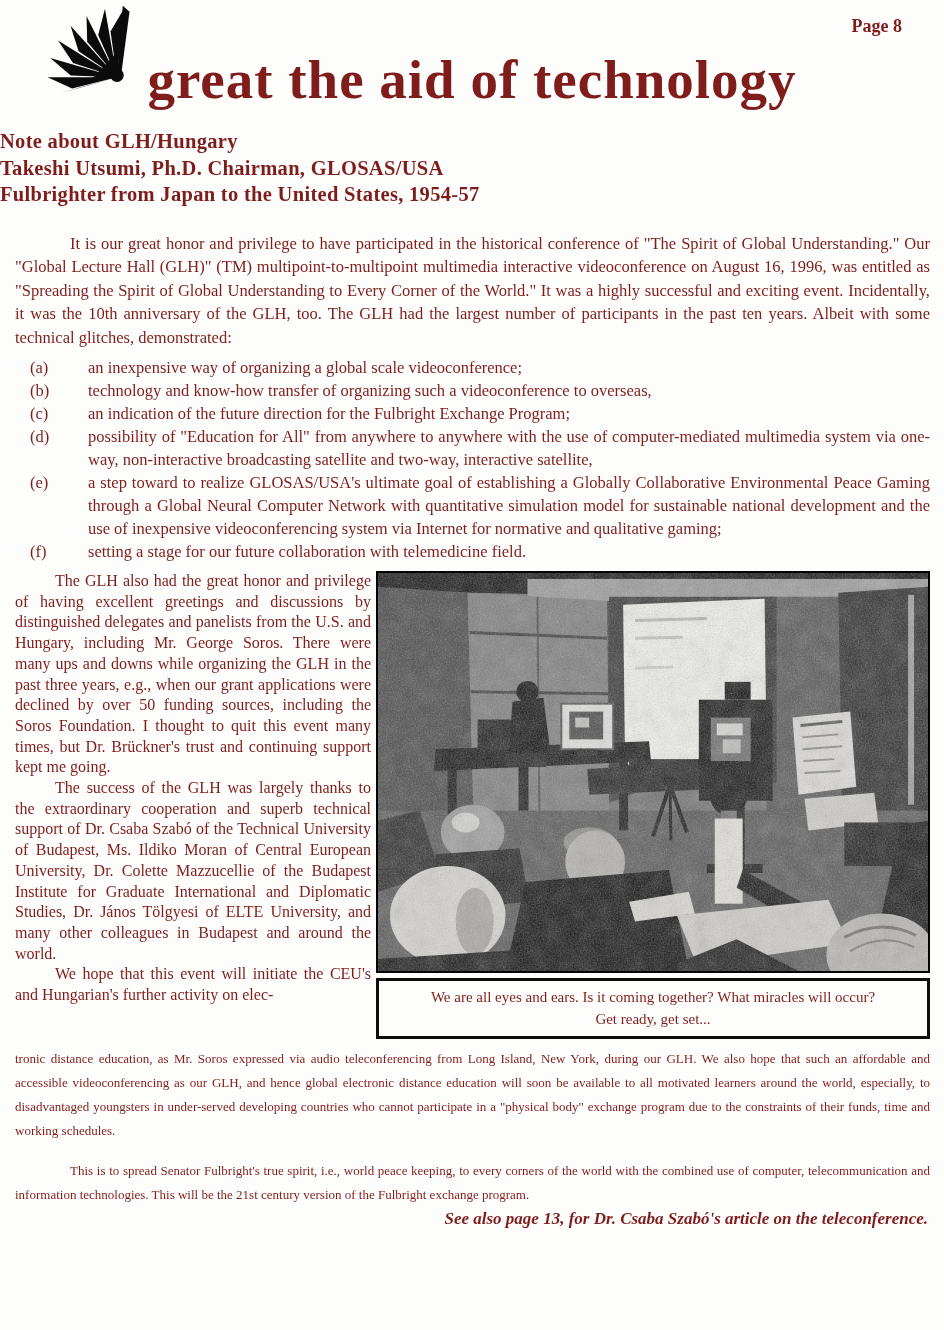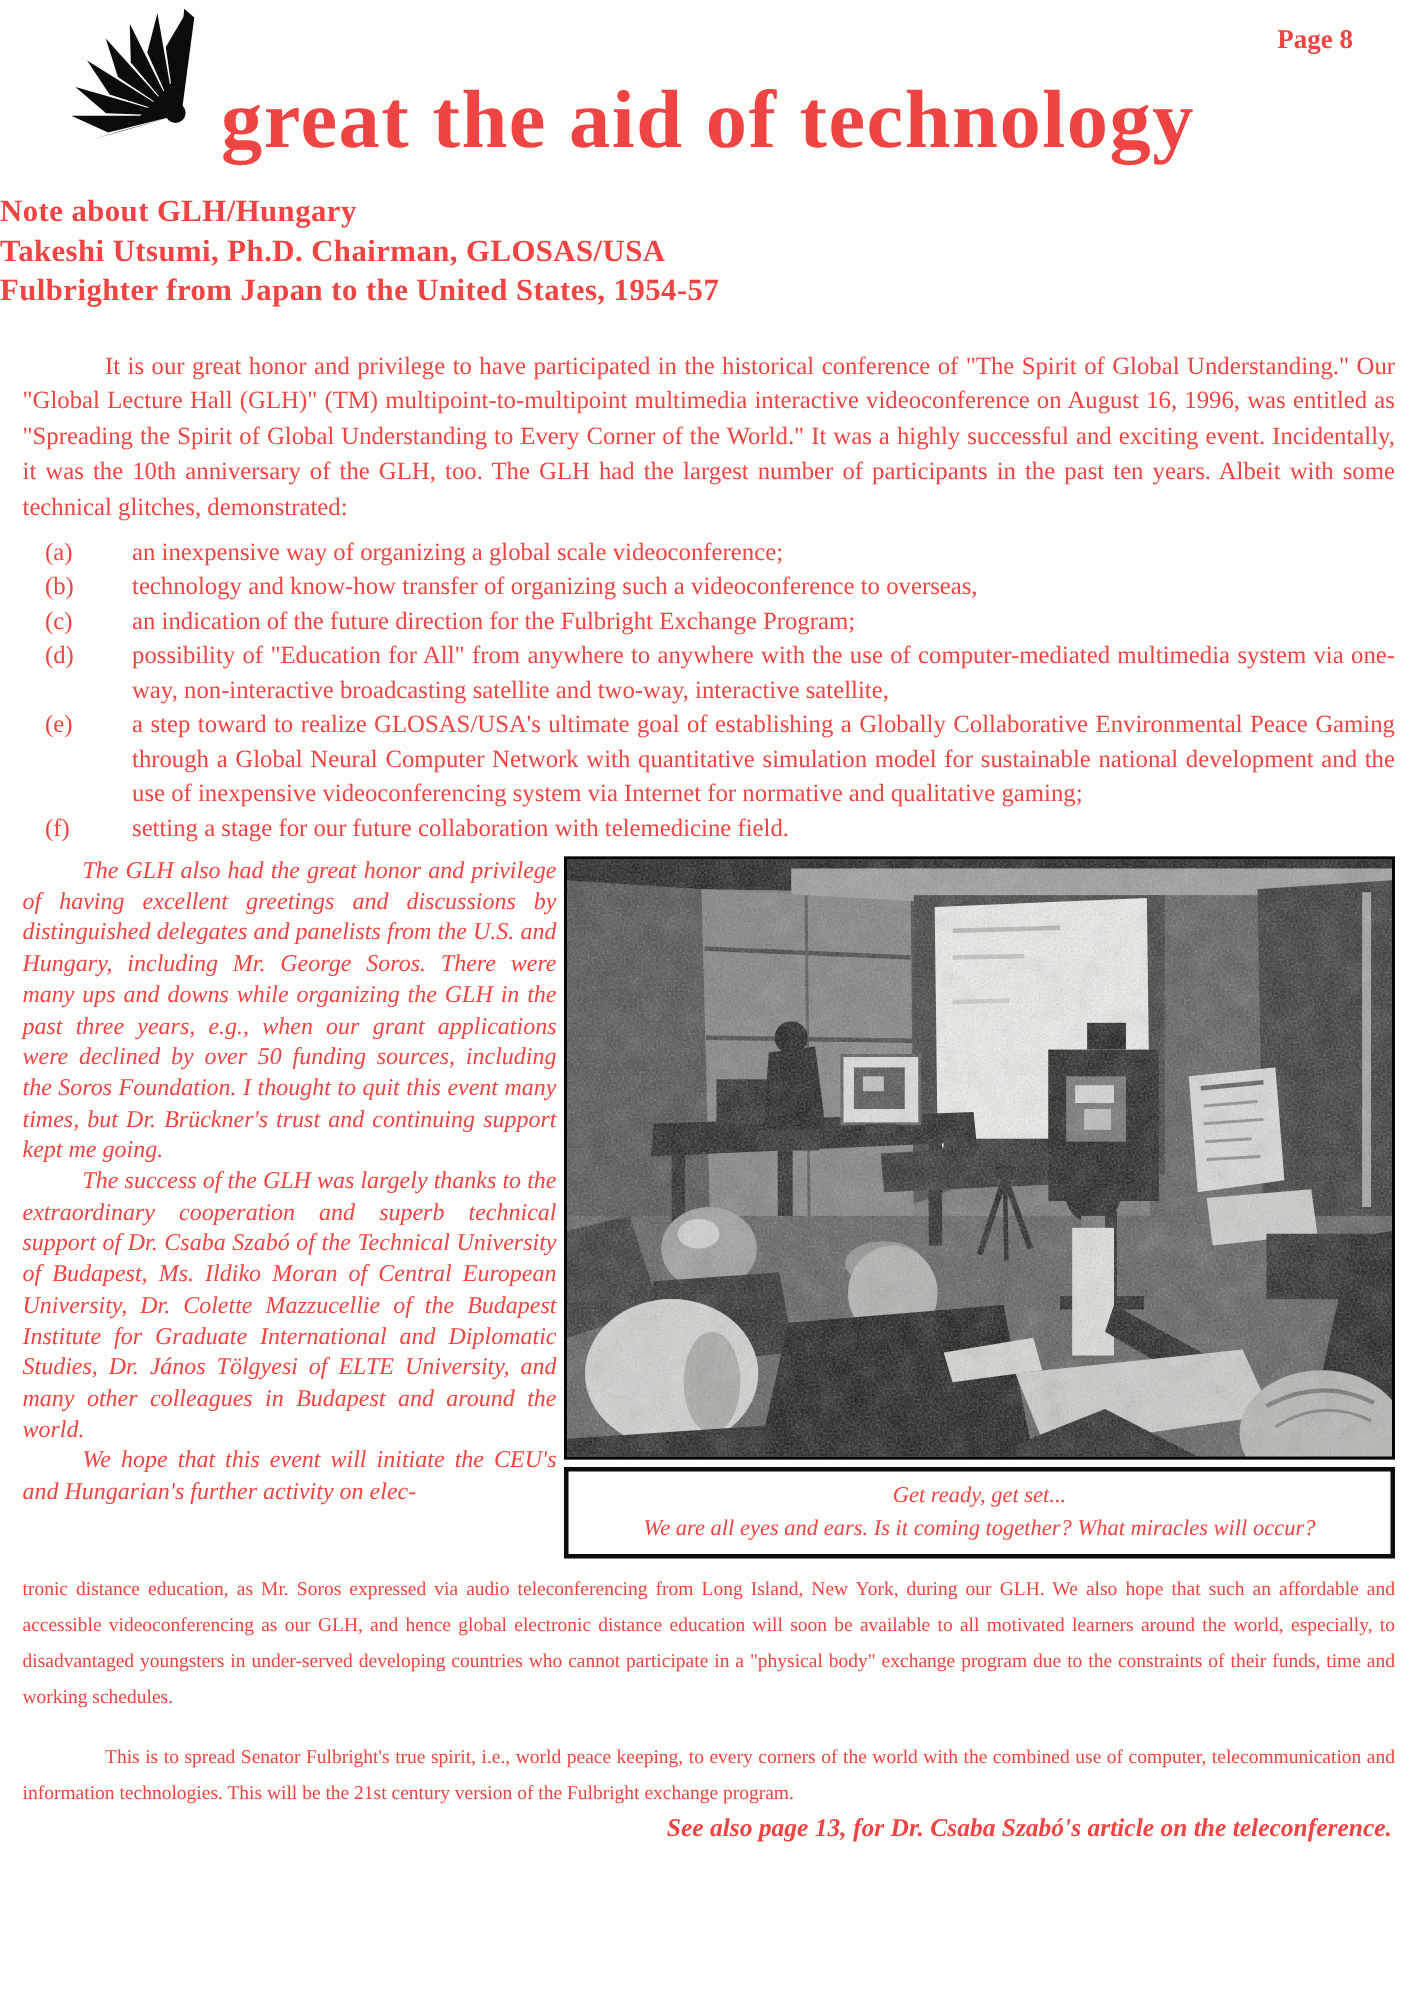--- a/index.html
+++ b/index.html
@@ -3,21 +3,21 @@
 <meta charset="utf-8">
 <style>
   * { box-sizing: border-box; }
   html, body { margin: 0; padding: 0; background: #e8e8e8; }
   .page {
     position: relative;
     width: 944px;
     height: 1330px;
     margin: 0 auto;
     background: #fdfdfb;
-    color: #ef4444;
+    color: #7f1d1d;
     font-family: "Liberation Serif", "DejaVu Serif", serif;
     overflow: hidden;
   }
   .logo {
     position: absolute;
     top: 2px;
     left: 36px;
     width: 108px;
     height: 88px;
   }
@@ -63,21 +63,20 @@
   }
   .list { margin: 7px 14px 0 30px; font-size: 16.5px; line-height: 23px; }
   .list .row { display: flex; }
   .list .lbl { flex: none; width: 58px; }
   .list .txt { flex: 1; text-align: justify; }
   .columns {
     display: flex;
     margin: 8px 14px 0 15px;
     gap: 5px;
     align-items: flex-start;
-    font-style: italic;
   }
   .left-col {
     width: 356px;
     flex: none;
     font-size: 16px;
     line-height: 20.7px;
     text-align: justify;
   }
   .left-col p { margin: 0; text-indent: 40px; }
   .photo-block { flex: 1; margin: 0; }
@@ -276,22 +275,22 @@
           <path d="M300,394 L360,370 L422,402 L300,402 Z" fill="#181818"></path>
           <ellipse cx="505" cy="386" rx="55" ry="42" fill="#b7b6b3"></ellipse>
           <path d="M468,368 Q505,348 540,366" stroke="#6f6e6b" stroke-width="3" fill="none"></path>
           <path d="M474,382 Q506,362 538,378" stroke="#7b7a77" stroke-width="2" fill="none"></path>
 
           <rect width="552" height="402" filter="url(#grainFine)" opacity="0.42"></rect>
           <rect width="552" height="402" filter="url(#grainBlotch)" opacity="0.2"></rect>
         </svg>
       </div>
       <figcaption class="caption-box">
+        <div>We are all eyes and ears. Is it coming together? What miracles will occur?</div>
         <div>Get ready, get set...</div>
-        <div>We are all eyes and ears. Is it coming together? What miracles will occur?</div>
       </figcaption>
     </figure>
   </div>
 
   <p class="cont">tronic distance education, as Mr. Soros expressed via audio teleconferencing from Long Island, New York, during our GLH. We also hope that such an affordable and accessible videoconferencing as our GLH, and hence global electronic distance education will soon be available to all motivated learners around the world, especially, to disadvantaged youngsters in under-served developing countries who cannot participate in a "physical body" exchange program due to the constraints of their funds, time and working schedules.</p>
   <p class="cont indent">This is to spread Senator Fulbright's true spirit, i.e., world peace keeping, to every corners of the world with the combined use of computer, telecommunication and information technologies. This will be the 21st century version of the Fulbright exchange program.</p>
   <p class="see-also">See also page 13, for Dr. Csaba Szabó's article on the teleconference.</p>
 
 </div>
 

